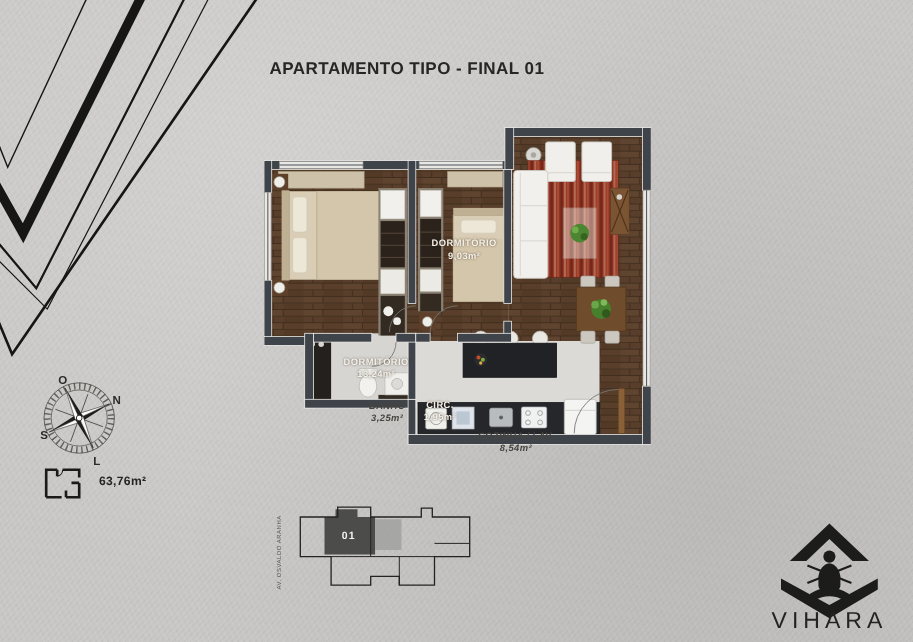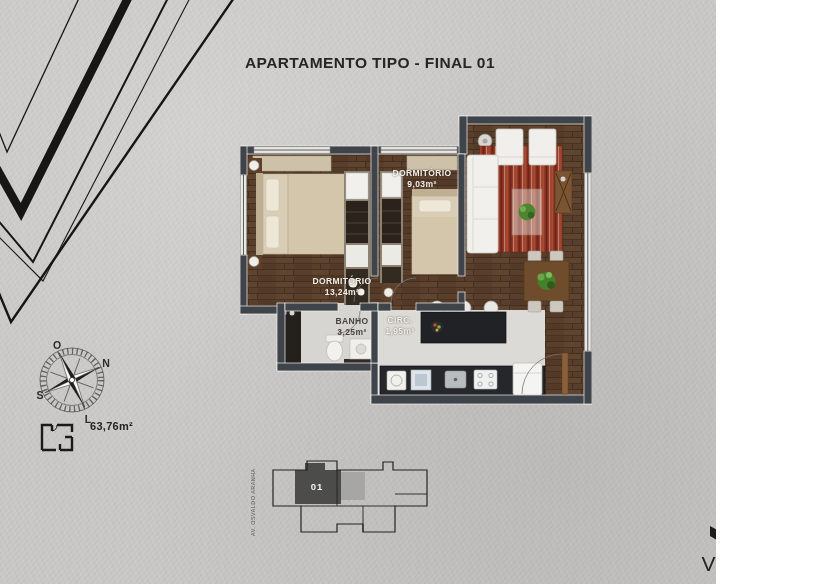--- a/index.html
+++ b/index.html
@@ -1,47 +1,47 @@
 <!DOCTYPE html>
 <html><head>
 <meta charset="utf-8">
 <style>
   html,body{margin:0;padding:0;}
   .canvas{
-    position:relative;width:716px;height:584px;overflow:hidden;
+    position:relative;width:830px;height:584px;overflow:hidden;
     font-family:"Liberation Sans",sans-serif;
     background-color:#c8c7c5;
     background-image:
       radial-gradient(circle at 28% 22%, rgba(255,255,255,.18), rgba(0,0,0,0) 55%),
       radial-gradient(circle at 78% 80%, rgba(108,106,102,.14), rgba(0,0,0,0) 60%),
       repeating-linear-gradient(63deg, rgba(255,255,255,.05) 0 2px, rgba(0,0,0,0) 2px 5px),
       repeating-linear-gradient(-48deg, rgba(90,88,84,.05) 0 1px, rgba(0,0,0,0) 1px 4px);
   }
   .title{
     position:absolute;left:245px;top:54px;
     font-size:15.5px;font-weight:bold;letter-spacing:.4px;color:#262624;
   }
   .decor{position:absolute;left:0;top:0;pointer-events:none;}
   .plan{position:absolute;left:240px;top:113px;}
   .room-label{
     position:absolute;text-align:center;
     font-size:8.5px;font-weight:bold;line-height:1.35;letter-spacing:.4px;
-    color:#f3f0e9;text-shadow:0 0 2px rgba(40,25,10,.65);
+    color:#f3f0e9;text-shadow:0 0 2px rgba(40,25,10,.65);margin-top:48px;
   }
   .room-label .rl-area{display:block;font-weight:bold;}
-  .room-label.dark{color:#46443f;text-shadow:none;}
+  .room-label.dark{color:#46443f;text-shadow:none;font-style:italic;}
   #lbl-dorm2{left:378px;top:168px;width:88px;}
   #lbl-dorm1{left:296px;top:276px;width:92px;}
   #lbl-estar{left:428px;top:276px;width:90px;}
   #lbl-banho{left:318px;top:316px;width:68px;}
   #lbl-circ{left:376px;top:315px;width:48px;}
   #lbl-cozinha{left:420px;top:343px;width:98px;}
   .compass{position:absolute;left:26px;top:330px;}
   .info{position:absolute;left:40px;top:420px;width:220px;display:flex;flex-direction:column;}
-  .info-row{display:flex;align-items:flex-start;height:36px;margin-bottom:3px;}
+  .info-row{display:flex;align-items:center;height:36px;margin-bottom:3px;}
   .info-icon{width:40px;display:flex;align-items:center;justify-content:flex-start;}
   .info-label{font-size:11px;font-weight:bold;color:#242422;letter-spacing:.3px;margin-left:10px;}
   .keyplan{position:absolute;left:243px;top:454px;}
   .logo{position:absolute;left:696px;top:468px;}
 </style>
 </head>
 <body>
 
 <div class="canvas">
 
@@ -253,20 +253,24 @@
     <span class="rl-area">13,24m²</span>
   </div>
   <div class="room-label dark" id="lbl-banho">
     <span>BANHO</span>
     <span class="rl-area">3,25m²</span>
   </div>
   <div class="room-label" id="lbl-circ">
     <span>CIRC.</span>
     <span class="rl-area">1,95m²</span>
   </div>
+  <div class="room-label dark" id="lbl-cozinha">
+    <span>COZINHA / LAV.</span>
+    <span class="rl-area">8,54m²</span>
+  </div>
 
   <svg class="compass" width="92" height="96" viewBox="0 0 92 96">
     <circle cx="46" cy="50" r="29" fill="none" stroke="#4f4d49" stroke-width="6" stroke-dasharray="1.3,3.4" opacity="0.85"></circle>
     <circle cx="46" cy="50" r="32" fill="none" stroke="#56544f" stroke-width="0.8"></circle>
     <circle cx="46" cy="50" r="25.5" fill="none" stroke="#56544f" stroke-width="0.7"></circle>
     <line x1="24.4" y1="42.1" x2="67.6" y2="57.9" stroke="#55534e" stroke-width="0.9"></line>
     <line x1="38.1" y1="71.6" x2="53.9" y2="28.4" stroke="#55534e" stroke-width="0.9"></line>
     <polygon points="73.2,37.3 47.7,53.6 46,50" fill="#1f1e1c"></polygon>
     <polygon points="73.2,37.3 44.3,46.4 46,50" fill="#fbfbf9" stroke="#1f1e1c" stroke-width="0.5"></polygon>
     <polygon points="18.8,62.7 44.3,46.4 46,50" fill="#1f1e1c"></polygon>

